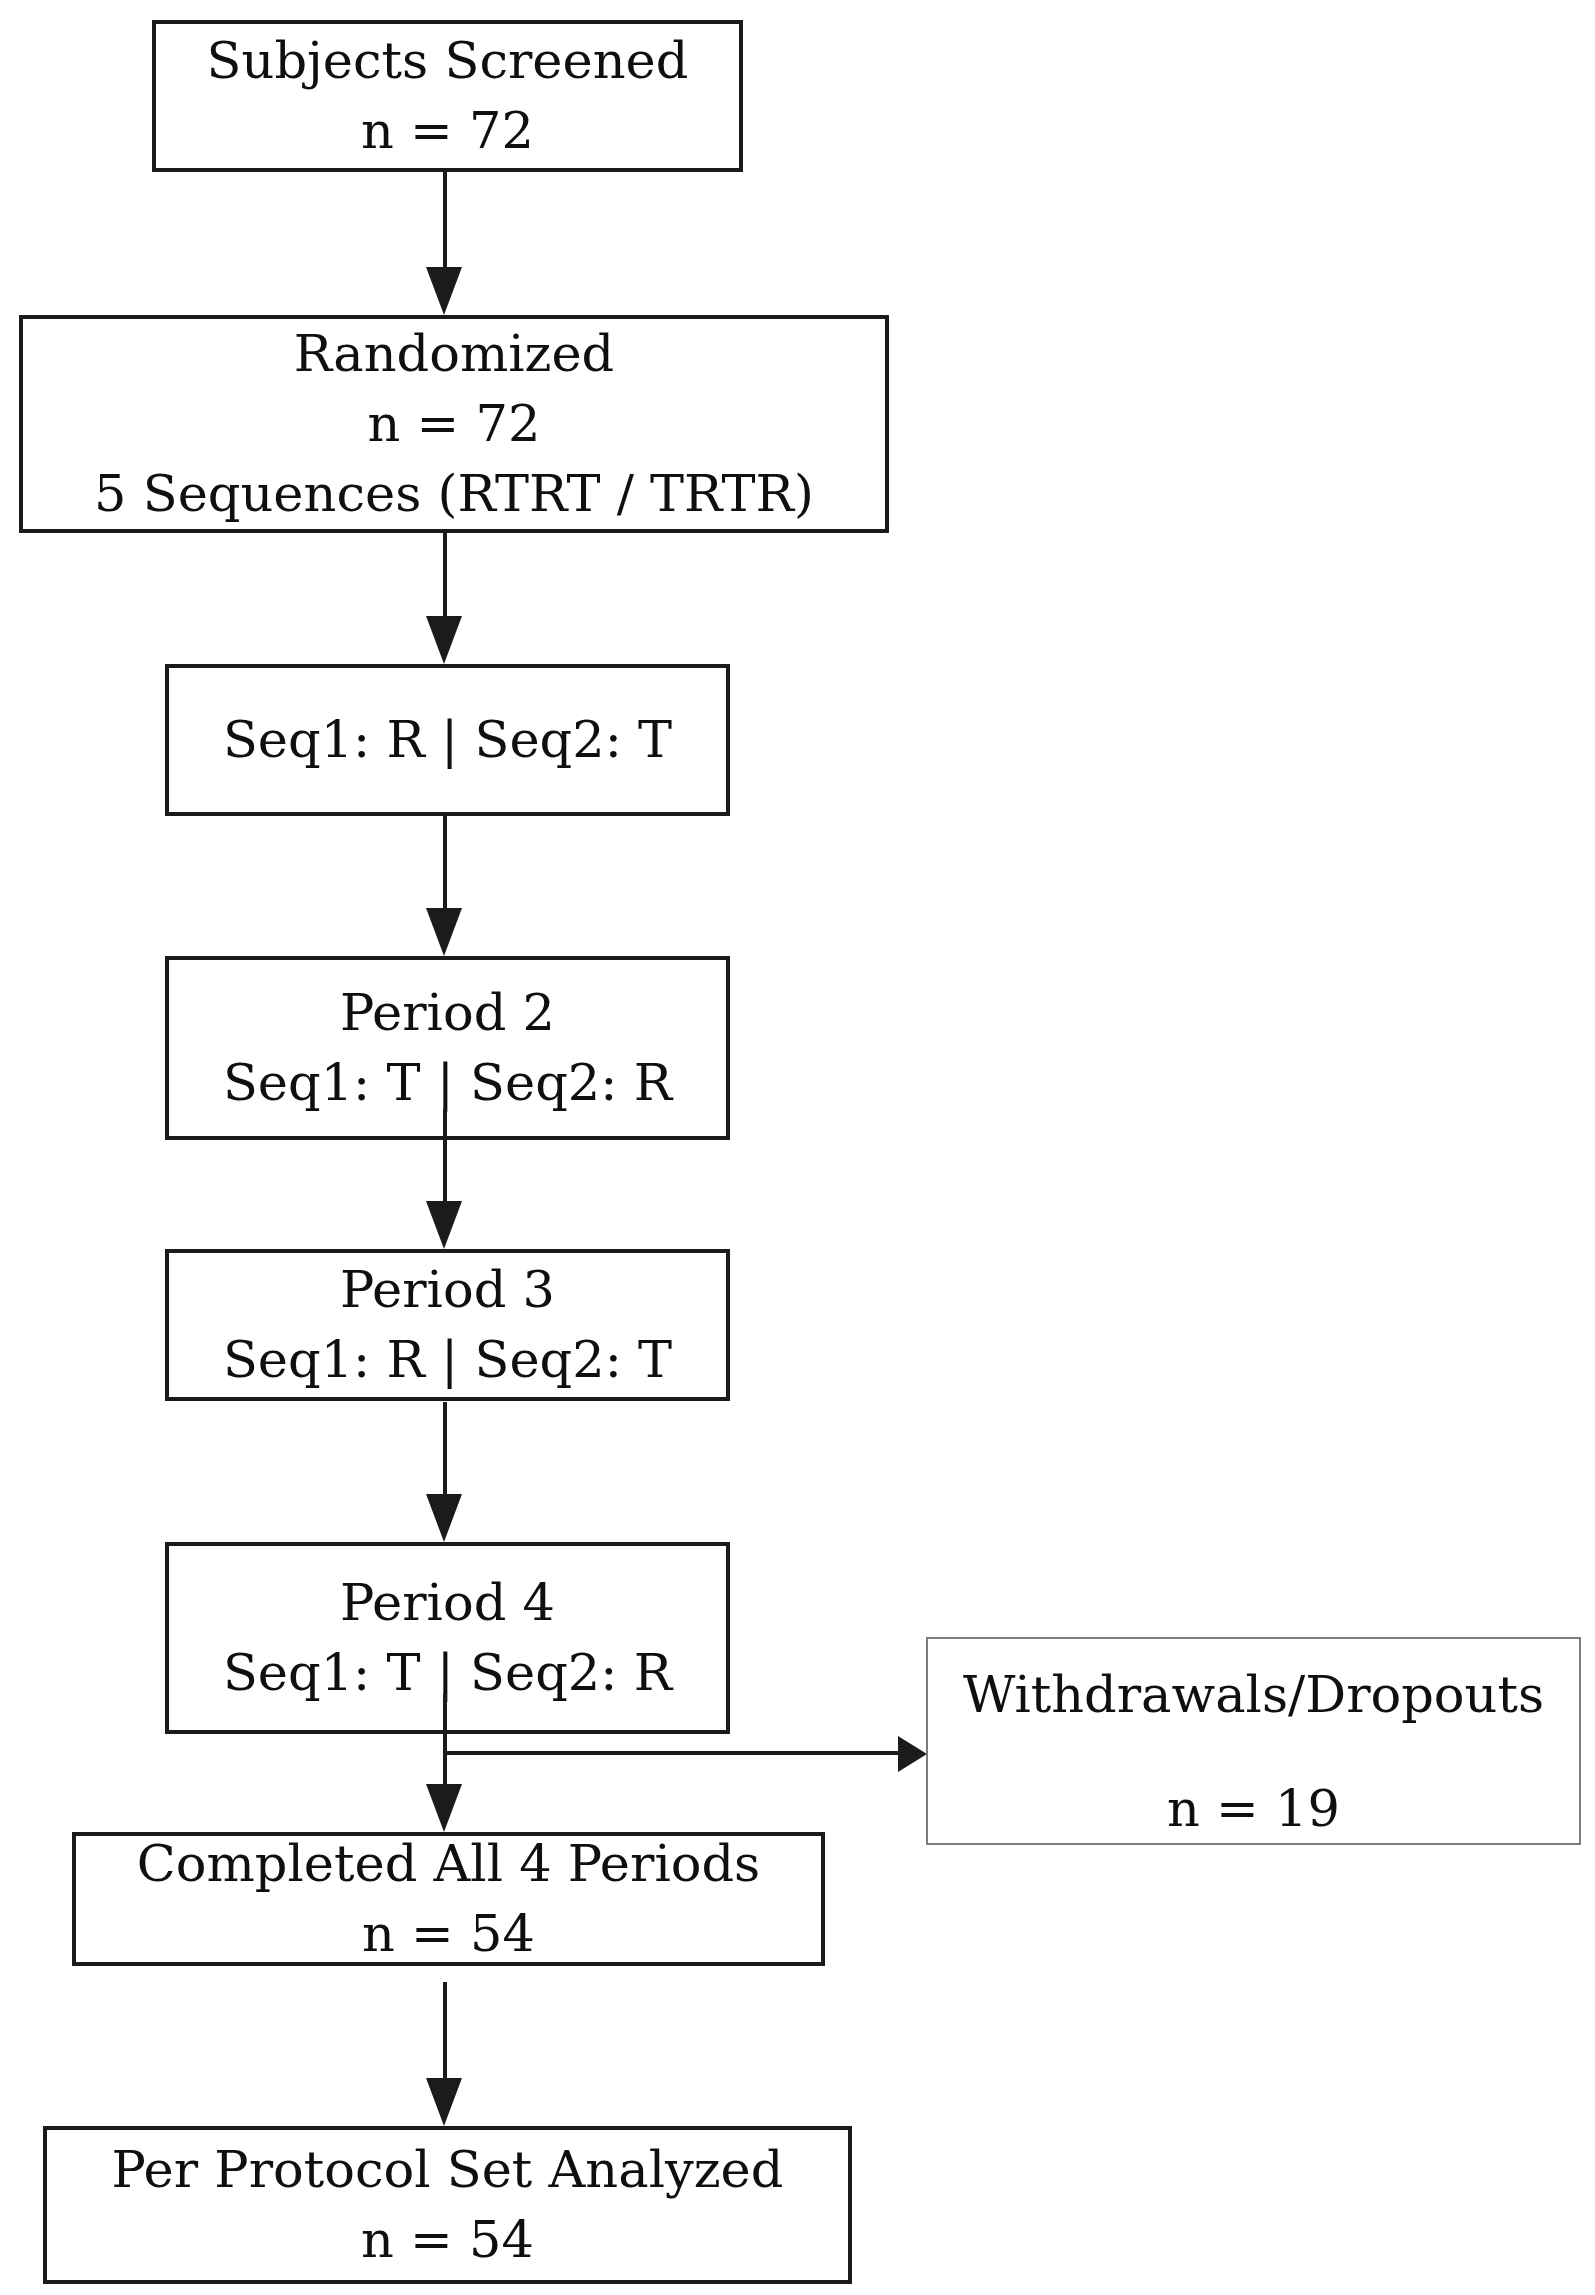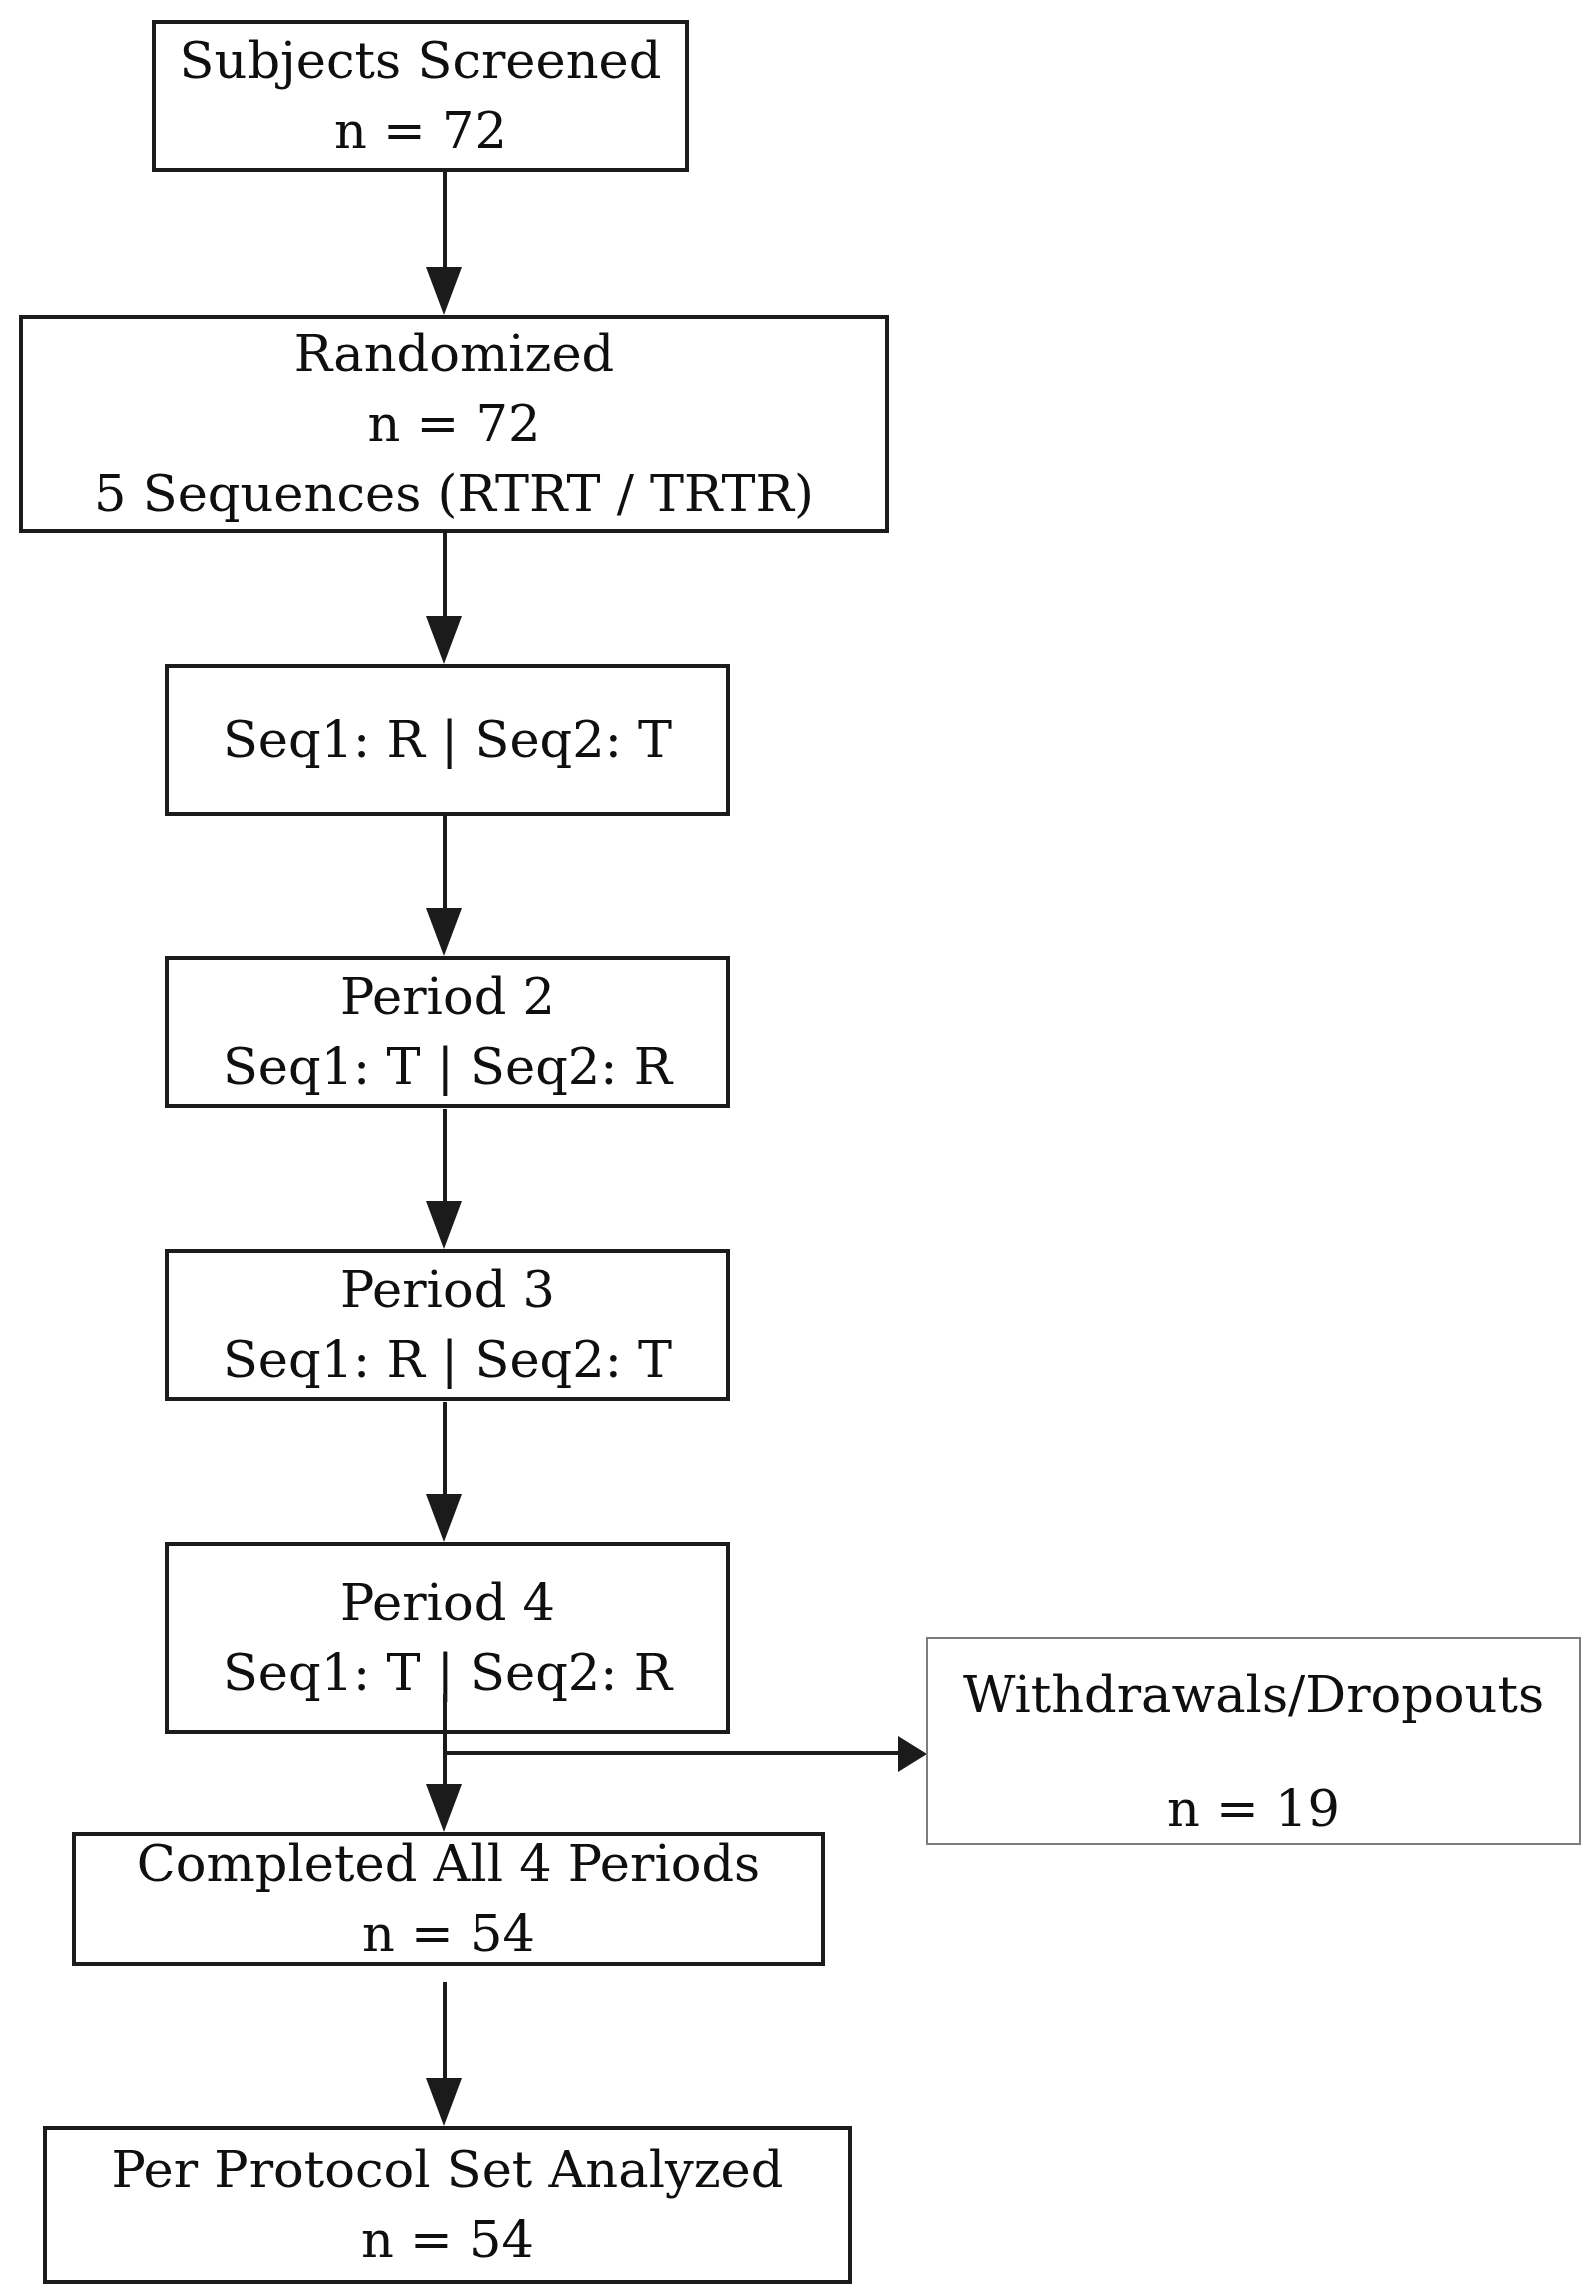--- a/index.html
+++ b/index.html
@@ -62,21 +62,21 @@
     border-bottom: 18px solid transparent;
     border-left: 29px solid #1b1b1b;
   }
   .gap-line { height: 53px; }
 </style>
 </head>
 <body>
 
 <div id="canvas">
 
-  <div class="box" style="left:152px; top:19.7px; width:537px; height:152px;">
+  <div class="box" style="left:152px; top:19.7px; width:591px; height:152px;">
     <div>Subjects Screened</div>
     <div>n = 72</div>
   </div>
 
   <div class="vline" style="left:443px; top:172px; height:98px;"></div>
   <div class="arrow-down" style="left:426px; top:267px;"></div>
 
   <div class="box" style="left:19px; top:315px; width:870px; height:218px;">
     <div>Randomized</div>
     <div>n = 72</div>
@@ -86,21 +86,21 @@
   <div class="vline" style="left:443px; top:533px; height:85px;"></div>
   <div class="arrow-down" style="left:426px; top:616px;"></div>
 
   <div class="box" style="left:165px; top:664px; width:565px; height:152px;">
     <div>Seq1: R | Seq2: T</div>
   </div>
 
   <div class="vline" style="left:443px; top:816px; height:95px;"></div>
   <div class="arrow-down" style="left:426px; top:908px;"></div>
 
-  <div class="box" style="left:165px; top:956px; width:565px; height:152px;">
+  <div class="box" style="left:165px; top:956px; width:565px; height:184px;">
     <div>Period 2</div>
     <div>Seq1: T | Seq2: R</div>
   </div>
 
   <div class="vline" style="left:443px; top:1109px; height:95px;"></div>
   <div class="arrow-down" style="left:426px; top:1201px;"></div>
 
   <div class="box" style="left:165px; top:1249px; width:565px; height:152px;">
     <div>Period 3</div>
     <div>Seq1: R | Seq2: T</div>

